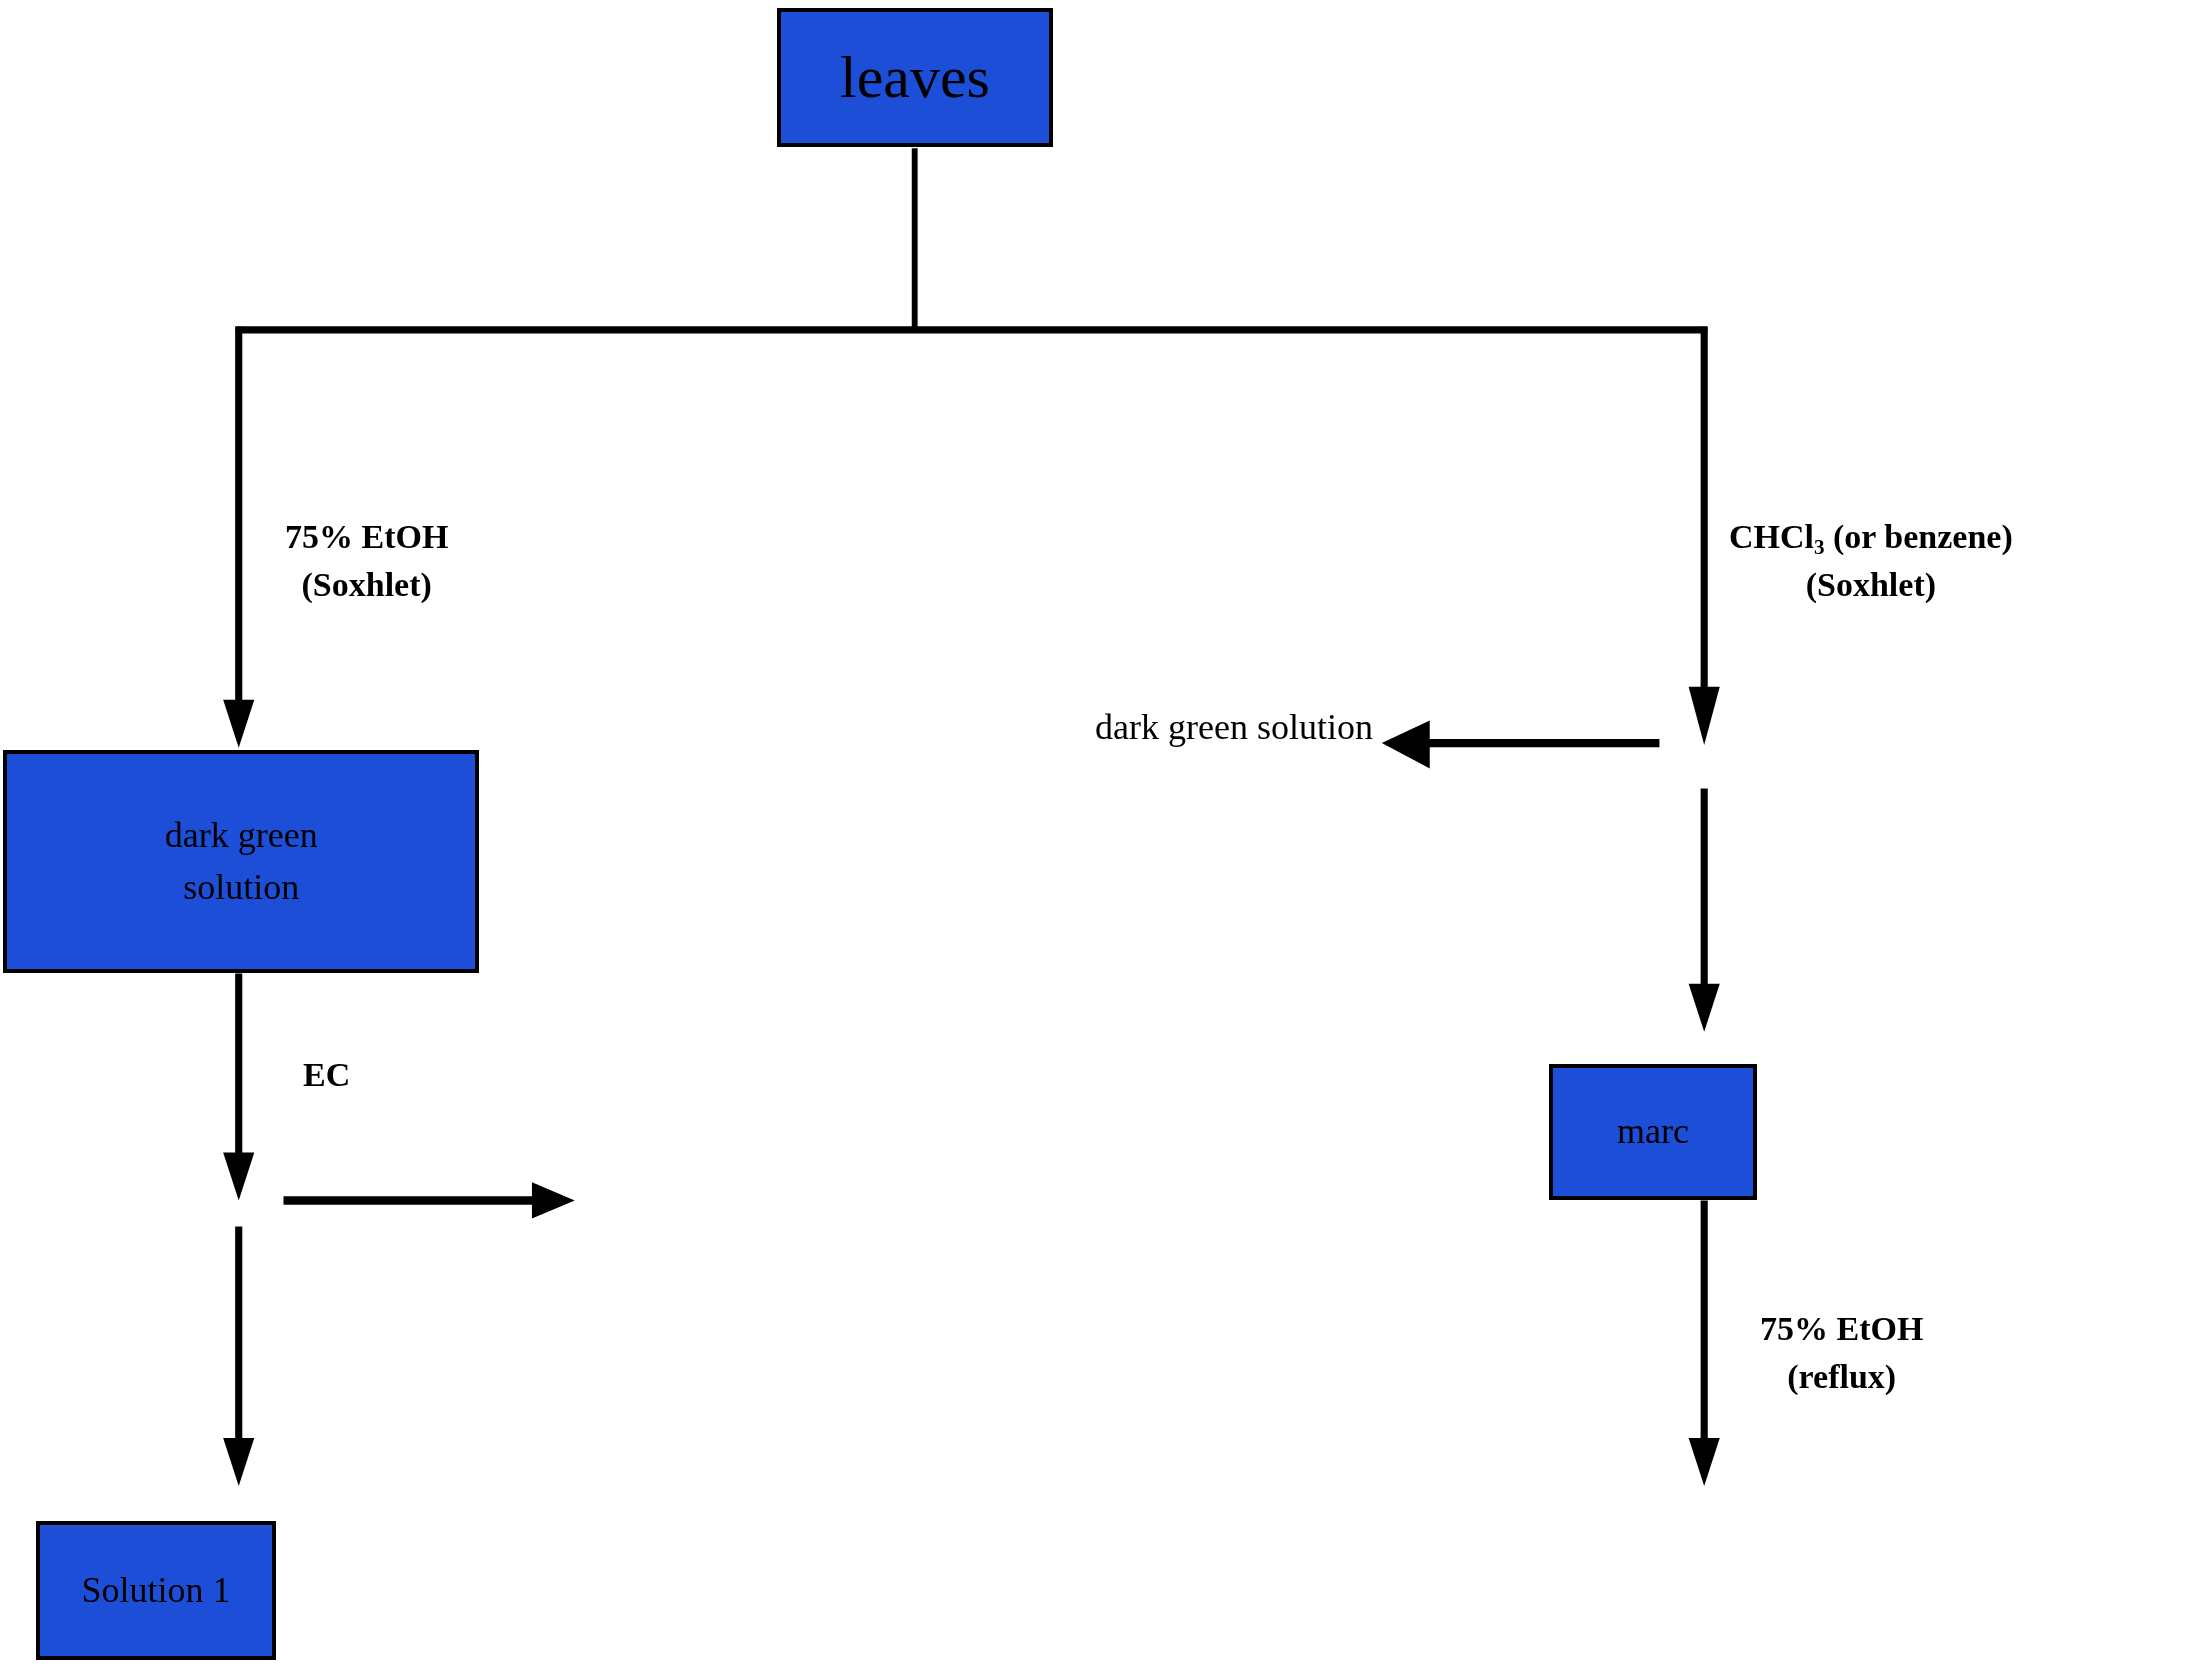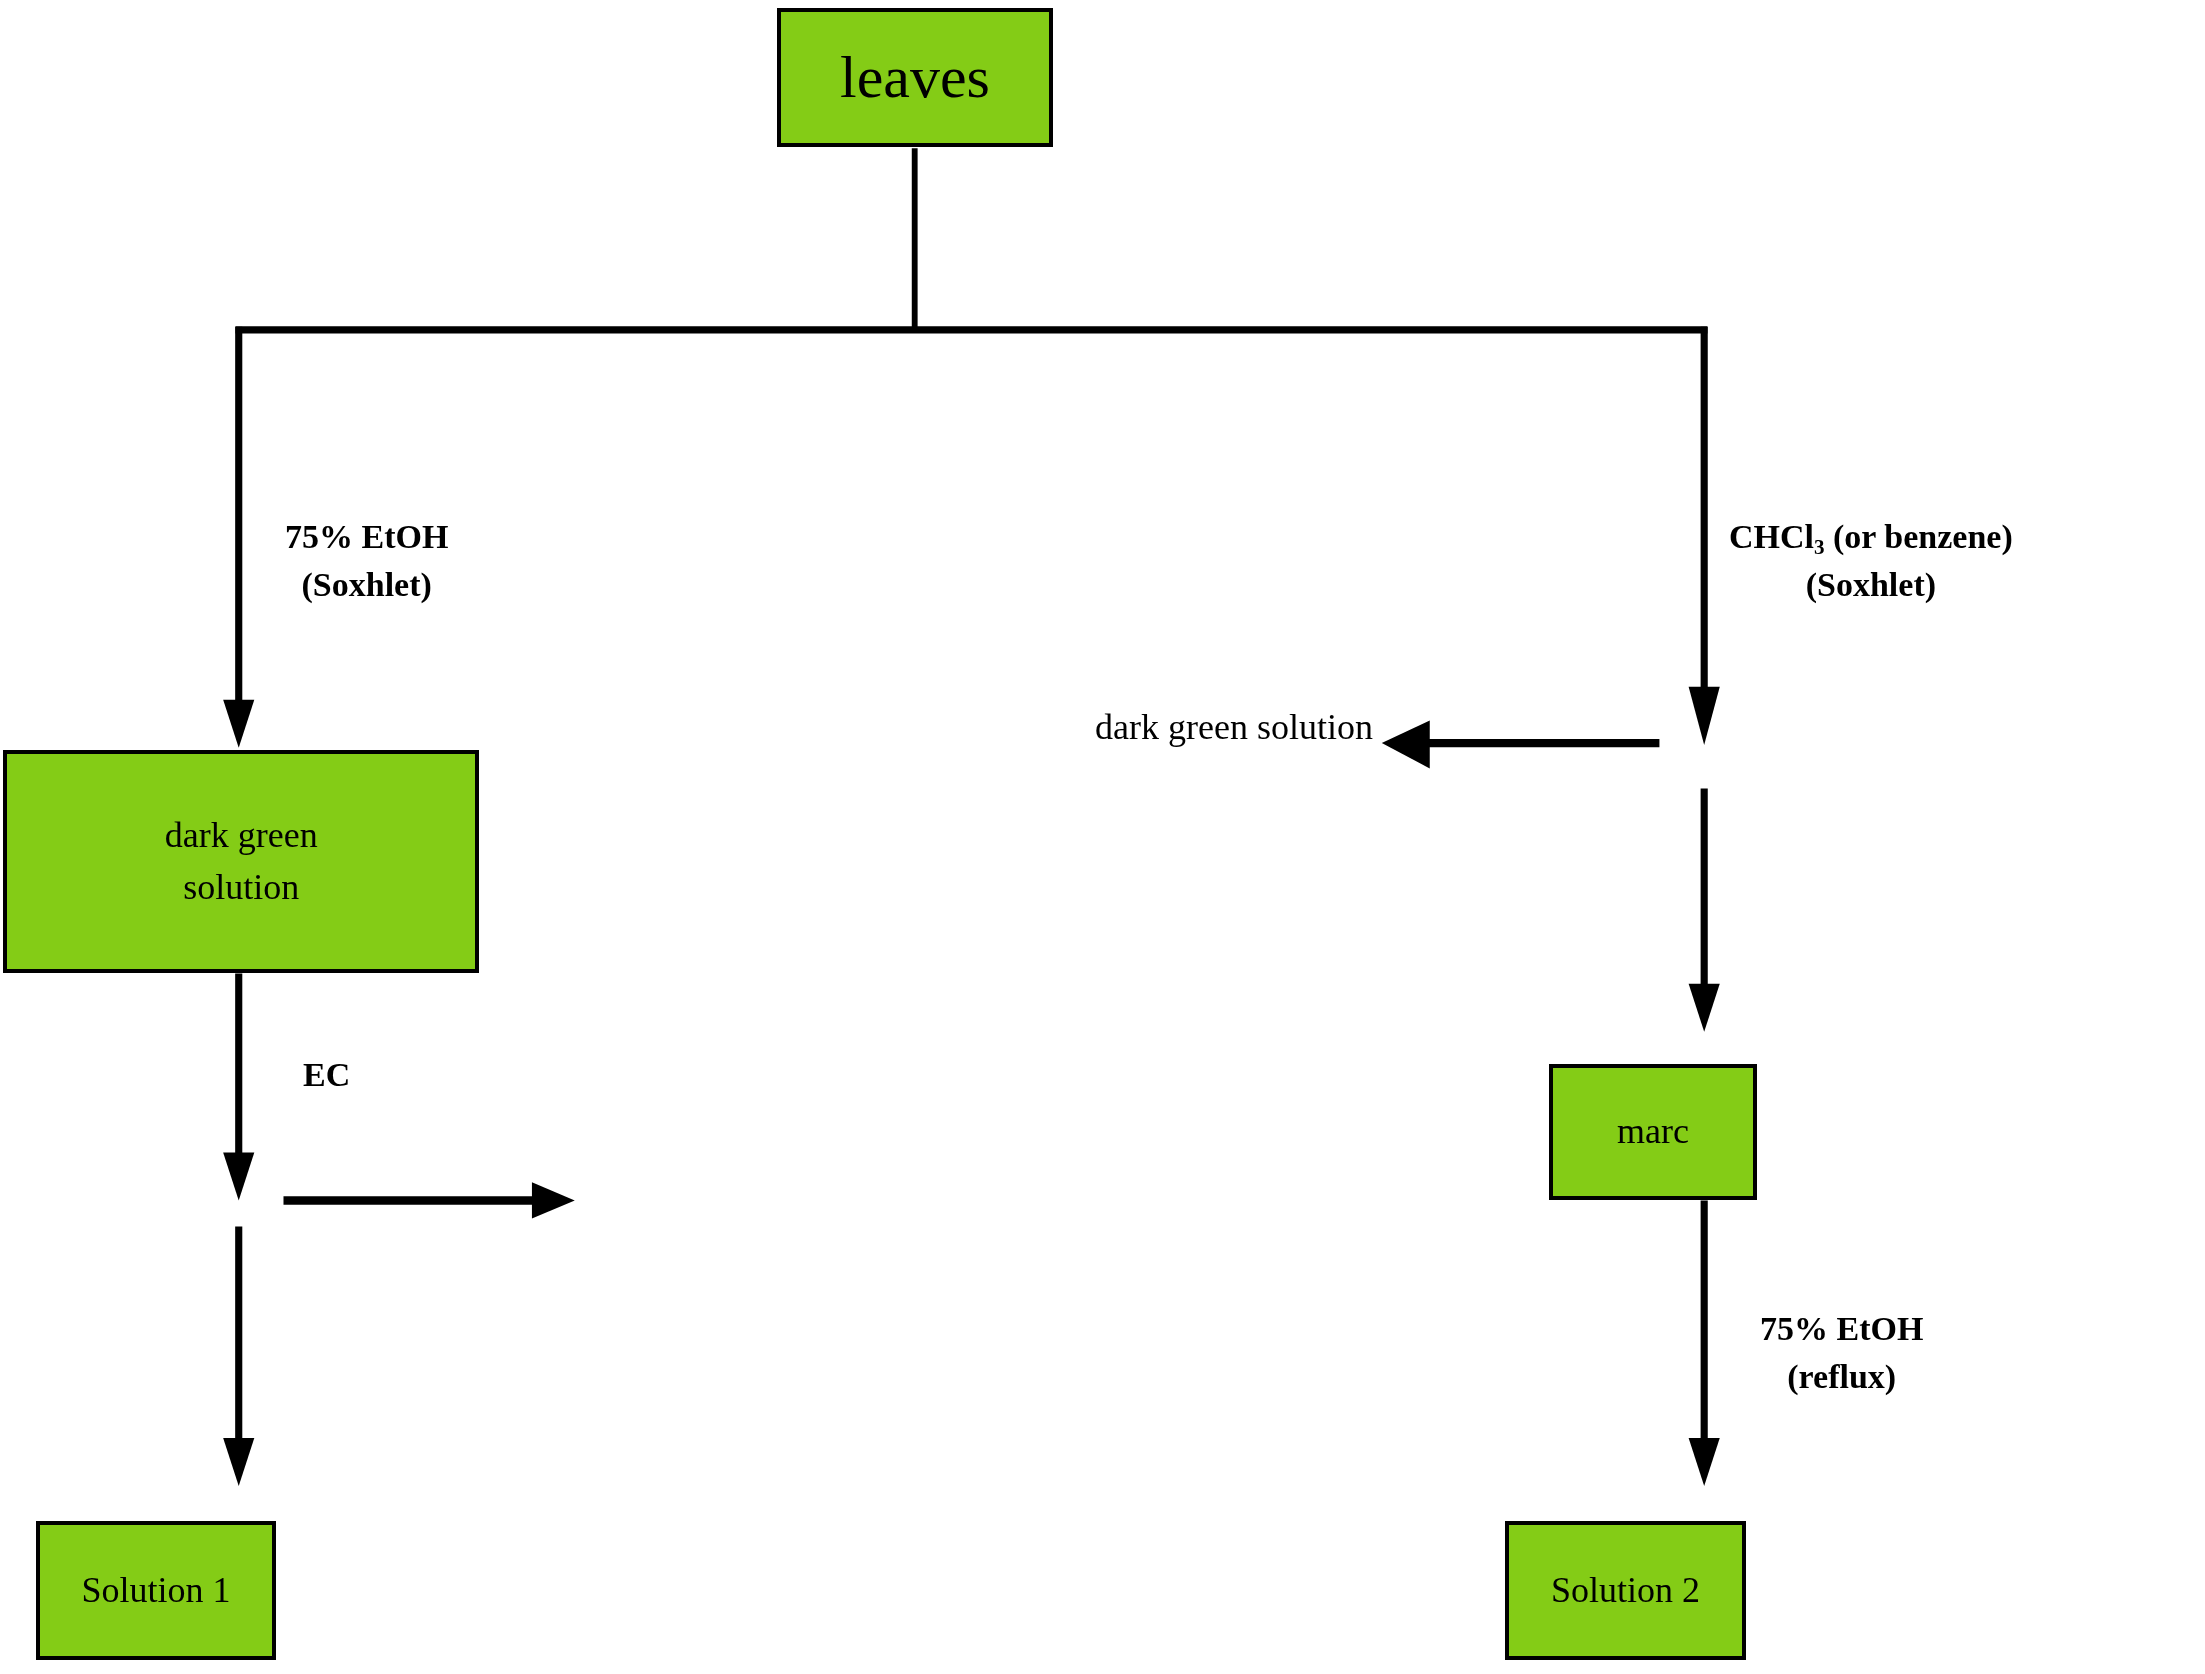--- a/index.html
+++ b/index.html
@@ -20,21 +20,21 @@
     position: absolute;
     left: 0;
     top: 0;
     width: 2205px;
     height: 1675px;
   }
   .node-box {
     position: absolute;
     box-sizing: border-box;
     border: 4.5px solid #000000;
-    background: #84cc16;
+    background: #1d4ed8;
     display: flex;
     flex-direction: column;
     align-items: center;
     justify-content: center;
     text-align: center;
     line-height: 1.42;
   }
   .node-box .line {
     display: block;
     white-space: nowrap;
@@ -135,23 +135,20 @@
   </div>
 
   <div class="node-box fs-node" id="box-marc">
     <span class="line">marc</span>
   </div>
 
   <div class="node-box fs-node" id="box-solution-1">
     <span class="line">Solution 1</span>
   </div>
 
-  <div class="node-box fs-node" id="box-solution-2">
-    <span class="line">Solution 2</span>
-  </div>
 
   <div class="free-text fs-node" id="text-dark-green-sol-r">
     <span class="line">dark green</span>
     <span class="line">solution</span>
   </div>
 
 
   <div class="edge-label fs-label lft" id="label-left-solvent">
     <span class="line">75% EtOH</span>
     <span class="line ctr">(Soxhlet)</span>

